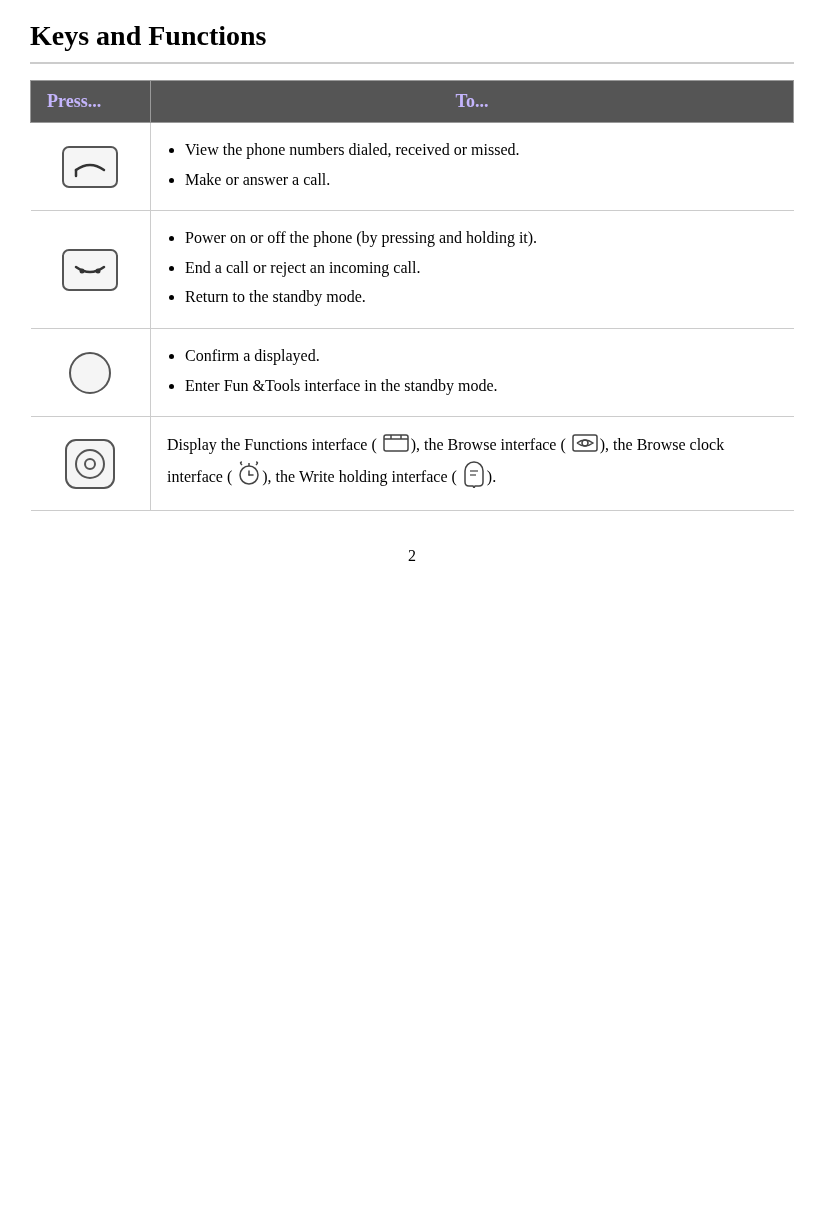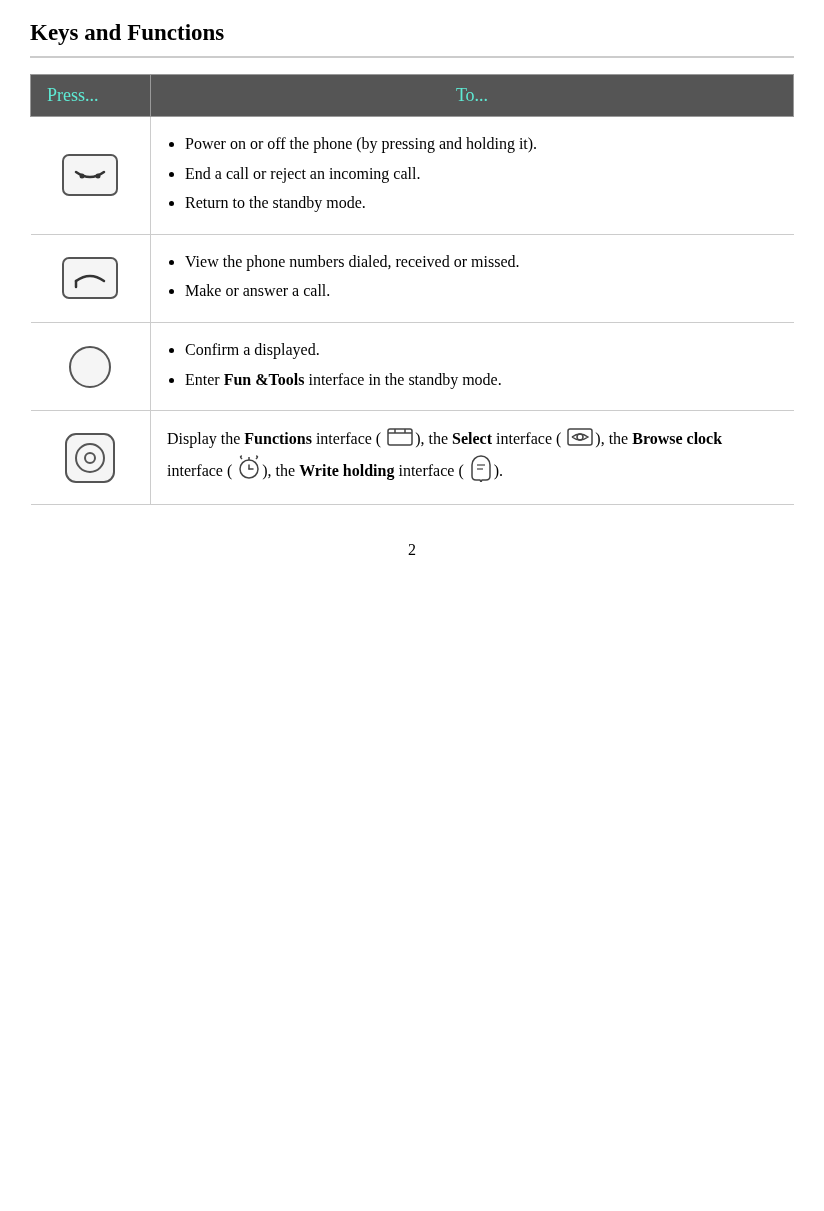--- a/index.html
+++ b/index.html
@@ -7,37 +7,37 @@
     body {
       font-family: serif;
       background: #fff;
       color: #000;
       width: 824px;
       min-height: 1211px;
       padding: 20px 30px 40px 30px;
     }
 
     h1 {
-      font-size: 23px;
+      font-size: 28px;
       font-weight: bold;
       border-bottom: 2px solid #ccc;
       padding-bottom: 10px;
       margin-bottom: 16px;
     }
 
     table {
       width: 100%;
       border-collapse: collapse;
       font-size: 16px;
     }
 
     thead tr th {
       background: #555;
-      color: #5eead4;
-      font-weight: normal;
+      color: #c4b5fd;
+      font-weight: bold;
       font-size: 18px;
       padding: 10px 16px;
       border: 1px solid #999;
       text-align: center;
     }
 
     thead tr th:first-child {
       text-align: left;
       width: 120px;
     }
@@ -68,21 +68,21 @@
 
     ul.dot-list li {
       margin-bottom: 4px;
     }
 
     .no-bullet {
       padding-left: 4px;
       line-height: 1.7;
     }
 
-    .bold { font-weight: bold; }
+    .bold { font-weight: normal; }
 
     .page-num {
       text-align: center;
       margin-top: 36px;
       font-size: 16px;
     }
 
     
     .small-inline-svg {
       display: inline-block;
@@ -102,56 +102,56 @@
       <th>To...</th>
     </tr>
   </thead>
   <tbody>
 
     <tr>
       <td>
         <div class="icon-cell">
           <svg width="56" height="42" viewBox="0 0 56 42" xmlns="http://www.w3.org/2000/svg">
             <rect x="1" y="1" width="54" height="40" rx="6" ry="6" fill="#f5f5f5" stroke="#555" stroke-width="2"></rect>
+            <path d="M14 24 Q28 14 42 24" stroke="#333" stroke-width="2.5" fill="none" stroke-linecap="round"></path>
+            <line x1="14" y1="24" x2="14" y2="30" stroke="#333" stroke-width="2.5" stroke-linecap="round"></line>
+          </svg>
+        </div>
+      </td>
+      <td>
+        <ul class="dot-list">
+          <li>View the phone numbers dialed, received or missed.</li>
+          <li>Make or answer a call.</li>
+        </ul>
+      </td>
+    </tr>
+
+    <tr>
+      <td>
+        <div class="icon-cell">
+          <svg width="56" height="42" viewBox="0 0 56 42" xmlns="http://www.w3.org/2000/svg">
+            <rect x="1" y="1" width="54" height="40" rx="6" ry="6" fill="#f5f5f5" stroke="#555" stroke-width="2"></rect>
             <path d="M14 18 Q28 28 42 18" stroke="#333" stroke-width="2.5" fill="none" stroke-linecap="round"></path>
             <circle cx="20" cy="22" r="2.5" fill="#333"></circle>
             <circle cx="36" cy="22" r="2.5" fill="#333"></circle>
           </svg>
         </div>
       </td>
       <td>
         <ul class="dot-list">
           <li>Power on or off the phone (by pressing and holding it).</li>
           <li>End a call or reject an incoming call.</li>
           <li>Return to the standby mode.</li>
         </ul>
       </td>
     </tr>
 
     <tr>
       <td>
         <div class="icon-cell">
-          <svg width="56" height="42" viewBox="0 0 56 42" xmlns="http://www.w3.org/2000/svg">
-            <rect x="1" y="1" width="54" height="40" rx="6" ry="6" fill="#f5f5f5" stroke="#555" stroke-width="2"></rect>
-            <path d="M14 24 Q28 14 42 24" stroke="#333" stroke-width="2.5" fill="none" stroke-linecap="round"></path>
-            <line x1="14" y1="24" x2="14" y2="30" stroke="#333" stroke-width="2.5" stroke-linecap="round"></line>
-          </svg>
-        </div>
-      </td>
-      <td>
-        <ul class="dot-list">
-          <li>View the phone numbers dialed, received or missed.</li>
-          <li>Make or answer a call.</li>
-        </ul>
-      </td>
-    </tr>
-
-    <tr>
-      <td>
-        <div class="icon-cell">
           <svg width="44" height="44" viewBox="0 0 44 44" xmlns="http://www.w3.org/2000/svg">
             <circle cx="22" cy="22" r="20" fill="#f5f5f5" stroke="#555" stroke-width="2"></circle>
           </svg>
         </div>
       </td>
       <td>
         <ul class="dot-list">
           <li>Confirm a displayed.</li>
           <li>Enter <span class="bold">Fun &amp;Tools</span> interface in the standby mode.</li>
         </ul>
@@ -173,21 +173,21 @@
       <td>
         <div class="no-bullet">
           Display the <span class="bold">Functions</span> interface (
           <span class="small-inline-svg">
             <svg width="26" height="18" viewBox="0 0 26 18" xmlns="http://www.w3.org/2000/svg">
               <rect x="1" y="1" width="24" height="16" rx="2" fill="none" stroke="#444" stroke-width="1.5"></rect>
               <line x1="1" y1="5" x2="25" y2="5" stroke="#444" stroke-width="1.5"></line>
               <line x1="8" y1="1" x2="8" y2="5" stroke="#444" stroke-width="1.5"></line>
               <line x1="18" y1="1" x2="18" y2="5" stroke="#444" stroke-width="1.5"></line>
             </svg>
-          </span>), the <span class="bold">Select</span>
+          </span>), the <span class="bold">Browse</span>
 
           interface (
           <span class="small-inline-svg">
             <svg width="26" height="18" viewBox="0 0 26 18" xmlns="http://www.w3.org/2000/svg">
               <rect x="1" y="1" width="24" height="16" rx="2" fill="none" stroke="#444" stroke-width="1.5"></rect>
               <path d="M5 9 Q13 3 21 9 Q13 15 5 9" fill="none" stroke="#444" stroke-width="1.5"></path>
               <circle cx="13" cy="9" r="3" fill="none" stroke="#444" stroke-width="1.5"></circle>
             </svg>
           </span>), the <span class="bold">Browse clock</span> interface (
           <span class="small-inline-svg">

